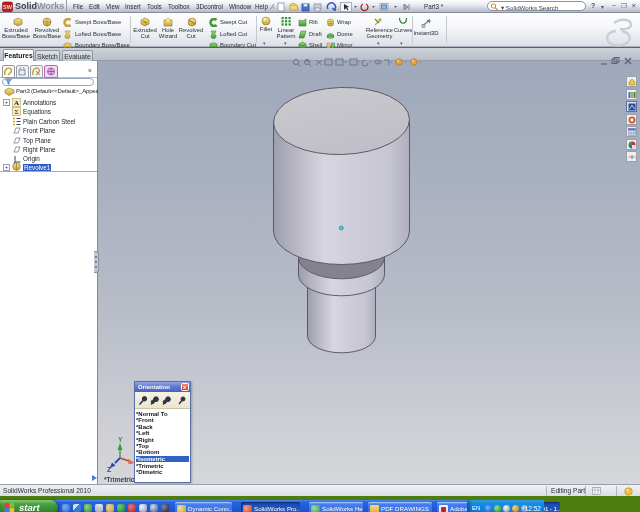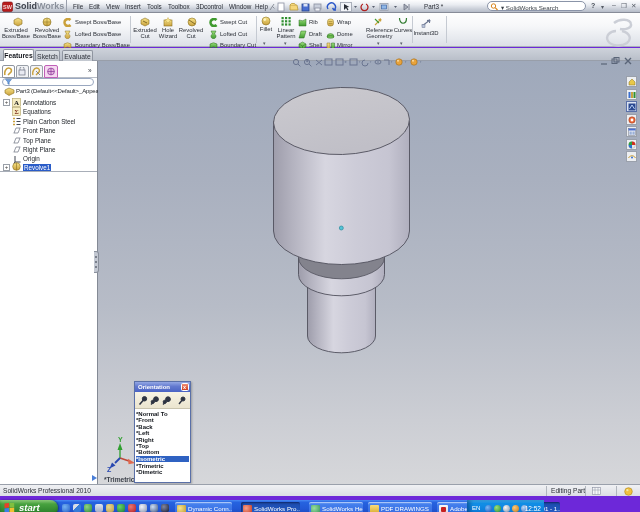--- a/index.html
+++ b/index.html
@@ -1,17 +1,17 @@
 <!DOCTYPE html>
 <html><head>
 <meta charset="utf-8">
 <style>
 * { margin:0; padding:0; box-sizing:border-box; }
 html,body { width:640px; height:512px; overflow:hidden; font-family:"Liberation Sans", sans-serif; }
-#page { position:relative; width:640px; height:512px; background:#6d28d9; }
+#page { position:relative; width:640px; height:512px; background:#4d7c0f; }
 .abs { position:absolute; }
 
 
 #titlebar { left:0; top:0; width:640px; height:13px;
   background:linear-gradient(180deg,#fdfdfe 0%,#e9ecf1 40%,#ccd1da 72%,#b6bcc8 100%);
   border-bottom:1px solid #878c98; }
 .menuitem { position:absolute; top:3px; font-size:6.3px; color:#262a32; }
 .ticon { position:absolute; top:2px; }
 
 

